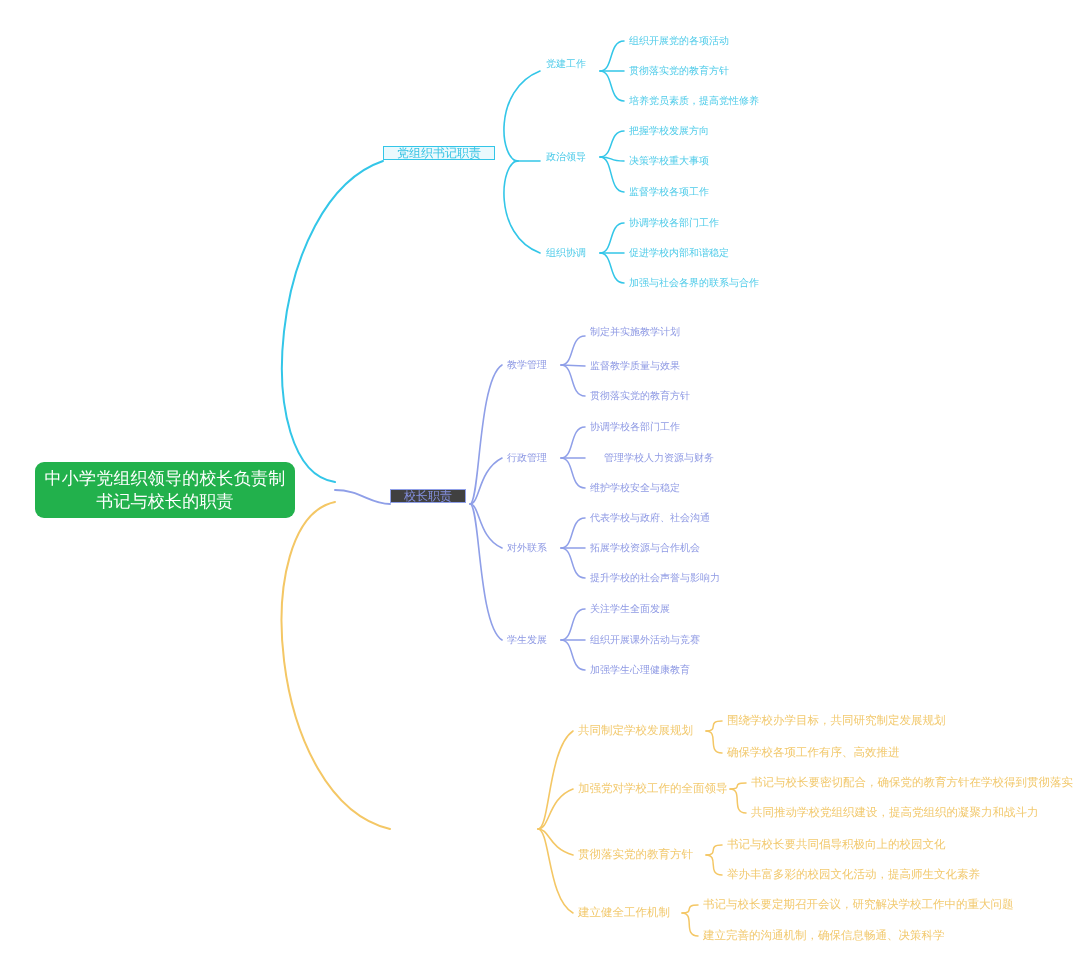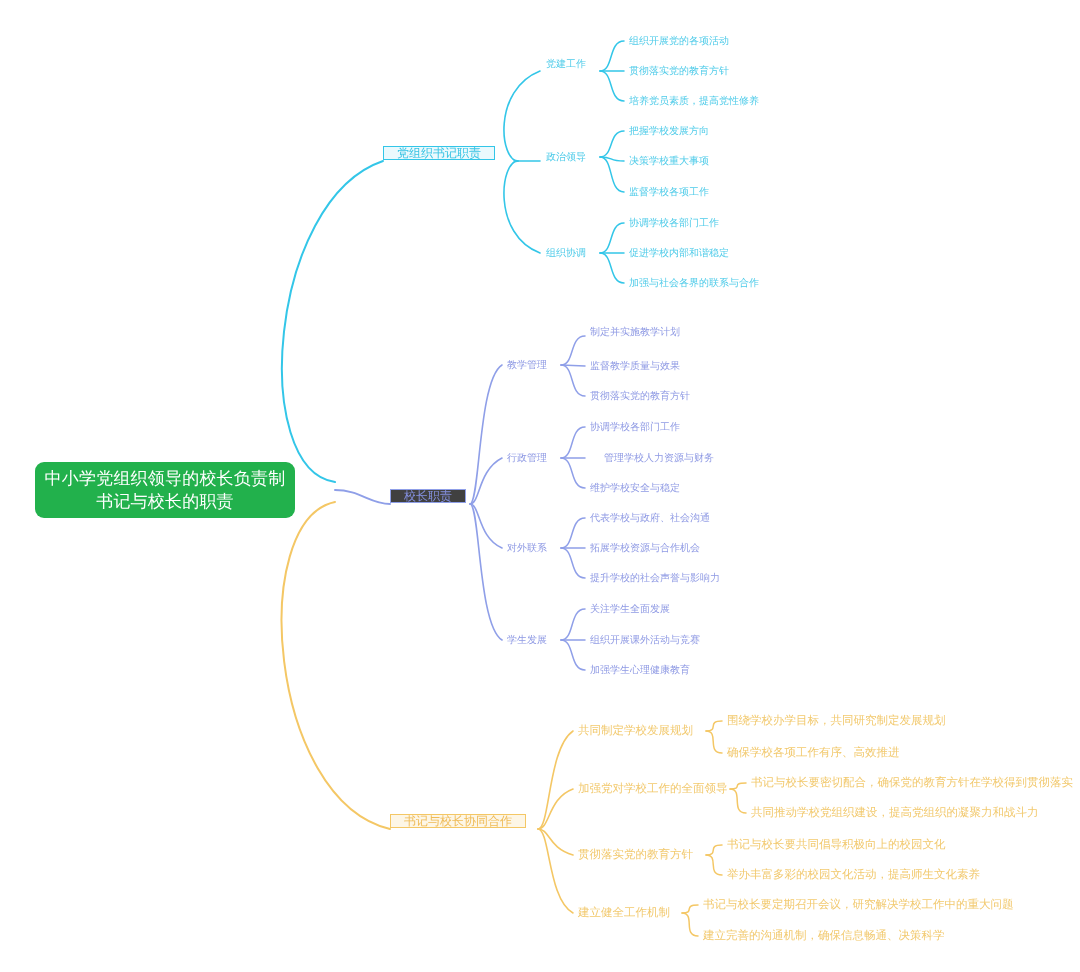--- a/index.html
+++ b/index.html
@@ -195,23 +195,20 @@
 
   <div class="node txt purple-t" style="left:507px; top:640px;font-family:Liberation Serif, serif;">
     <span>学生发展</span></div>
   <div class="node txt purple-t" style="left:590px; top:609px;">
     <span>关注学生全面发展</span></div>
   <div class="node txt purple-t" style="left:590px; top:640px;">
     <span>组织开展课外活动与竞赛</span></div>
   <div class="node txt purple-t" style="left:590px; top:670px;">
     <span>加强学生心理健康教育</span></div>
 
-  <div class="node l1 orange" style="left:390px; top:814px;">
-    <span>书记与校长协同合作</span>
-  </div>
 
   <div class="node txt small orange-t" style="left:578px; top:731px;">
     <span>共同制定学校发展规划</span></div>
   <div class="node txt small orange-t" style="left:727px; top:721px;">
     <span>围绕学校办学目标，共同研究制定发展规划</span></div>
   <div class="node txt small orange-t" style="left:727px; top:753px;">
     <span>确保学校各项工作有序、高效推进</span></div>
 
   <div class="node txt small orange-t" style="left:578px; top:789px;">
     <span>加强党对学校工作的全面领导</span></div>

